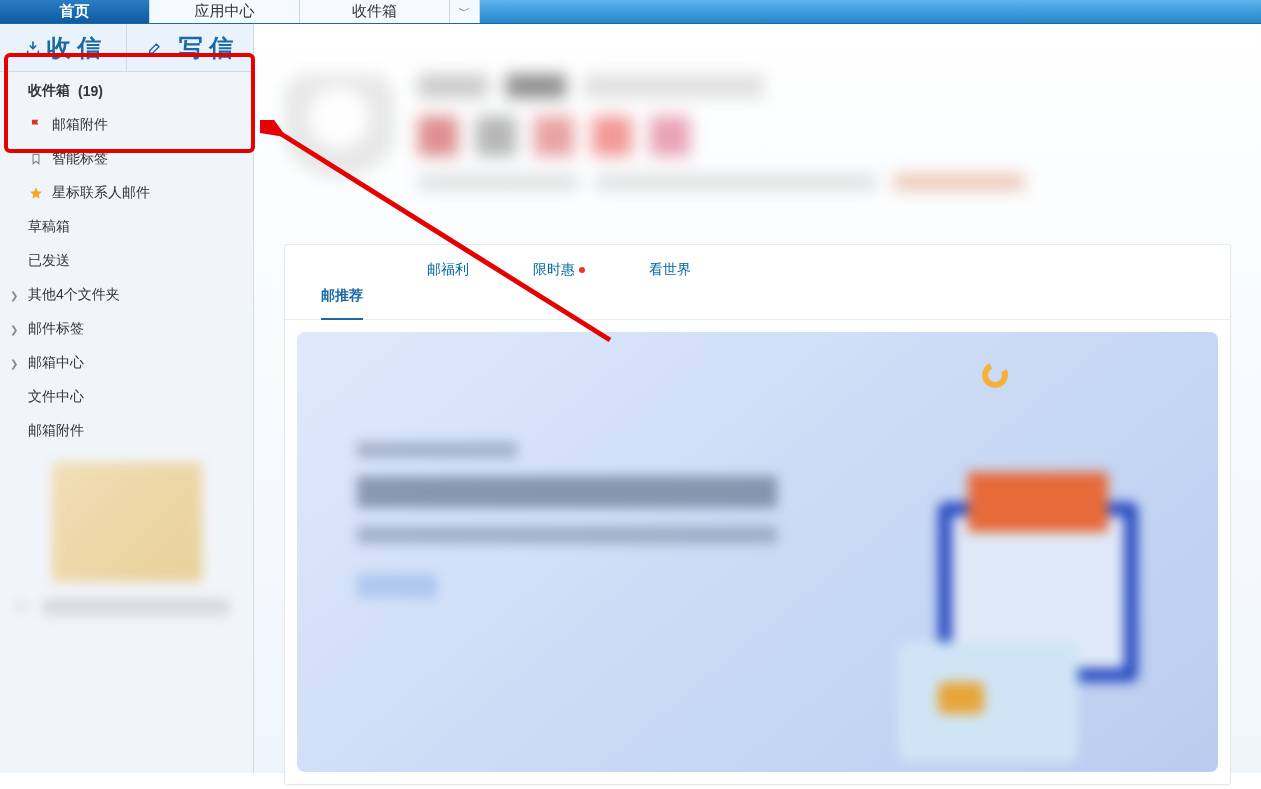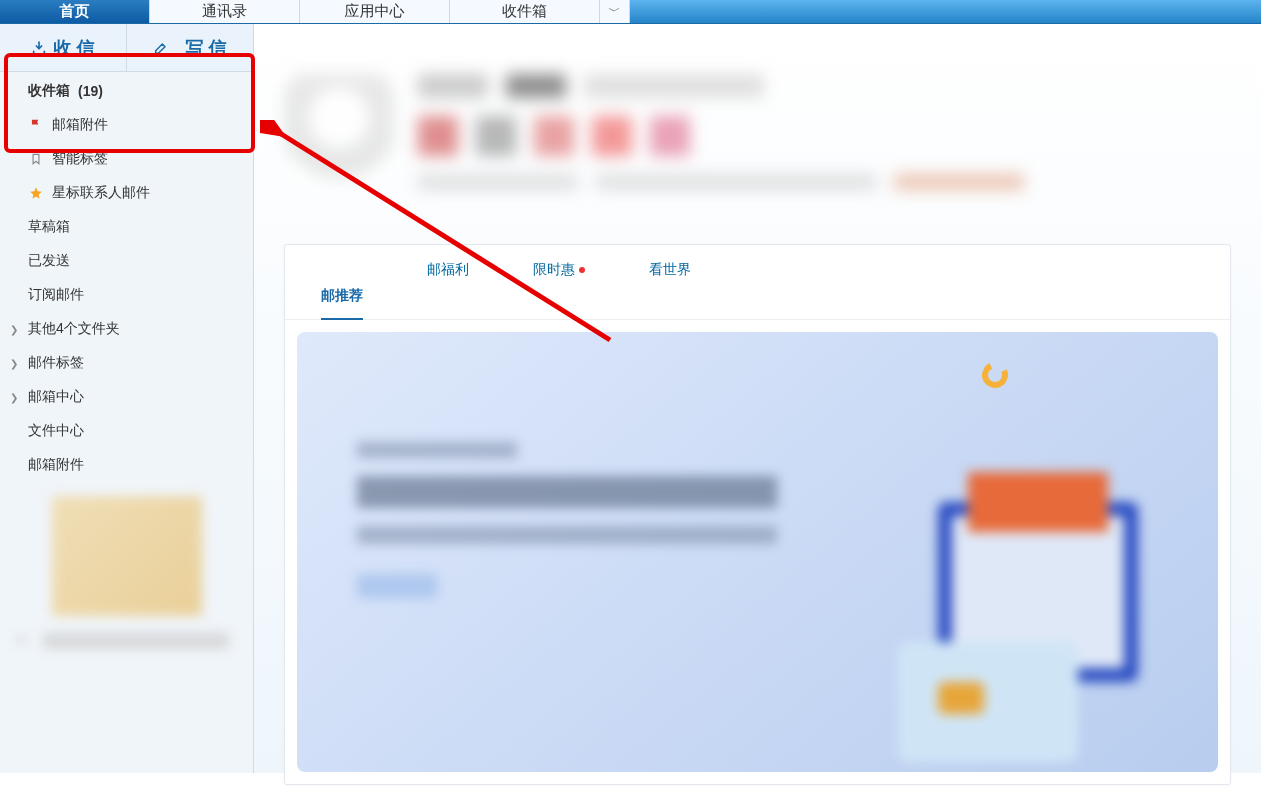--- a/index.html
+++ b/index.html
@@ -65,21 +65,21 @@
       height: 48px;
       border-bottom: 1px solid #d0dbe3;
     }
     .compose-btn {
       flex: 1;
       display: flex;
       align-items: center;
       justify-content: center;
       gap: 6px;
       color: #1a6aa8;
-      font-size: 18px;
+      font-size: 24px;
       font-weight: 600;
       cursor: pointer;
       background: #eaf3fb;
     }
     .compose-btn + .compose-btn { border-left: 1px solid #d0dbe3; gap: 16px; }
 
     
     .folders { padding-top: 2px; }
     .folder {
       display: flex;
@@ -277,23 +277,20 @@
     }
     .sb-line { height: 16px; background: #ccc; margin: 0 8px; }
 
   </style>
 </head>
 <body>
 
 <div class="topbar">
   <div class="tab active">
       <span>首页</span>
-    </div>
-  <div class="tab">
-      <span>通讯录</span>
     </div>
   <div class="tab">
       <span>应用中心</span>
     </div>
   <div class="tab">
       <span>收件箱</span>
     </div>
   <div class="tab-more">
     <span>﹀</span>
   </div>
@@ -347,23 +344,20 @@
               <path d="M12 2l2.9 6.9L22 10l-5.5 5 1.6 7L12 18l-6.1 4 1.6-7L2 10l7.1-1.1L12 2z"></path>
             </svg>
         </span>
         <span>星标联系人邮件</span>
       </div>
       <div class="folder">
         <span>草稿箱</span>
       </div>
       <div class="folder">
         <span>已发送</span>
-      </div>
-      <div class="folder">
-        <span>订阅邮件</span>
       </div>
       <div class="folder section">
         <span class="chev">❯</span>
         <span>其他4个文件夹</span>
       </div>
       <div class="folder section">
         <span class="chev">❯</span>
         <span>邮件标签</span>
       </div>
       <div class="folder section">

